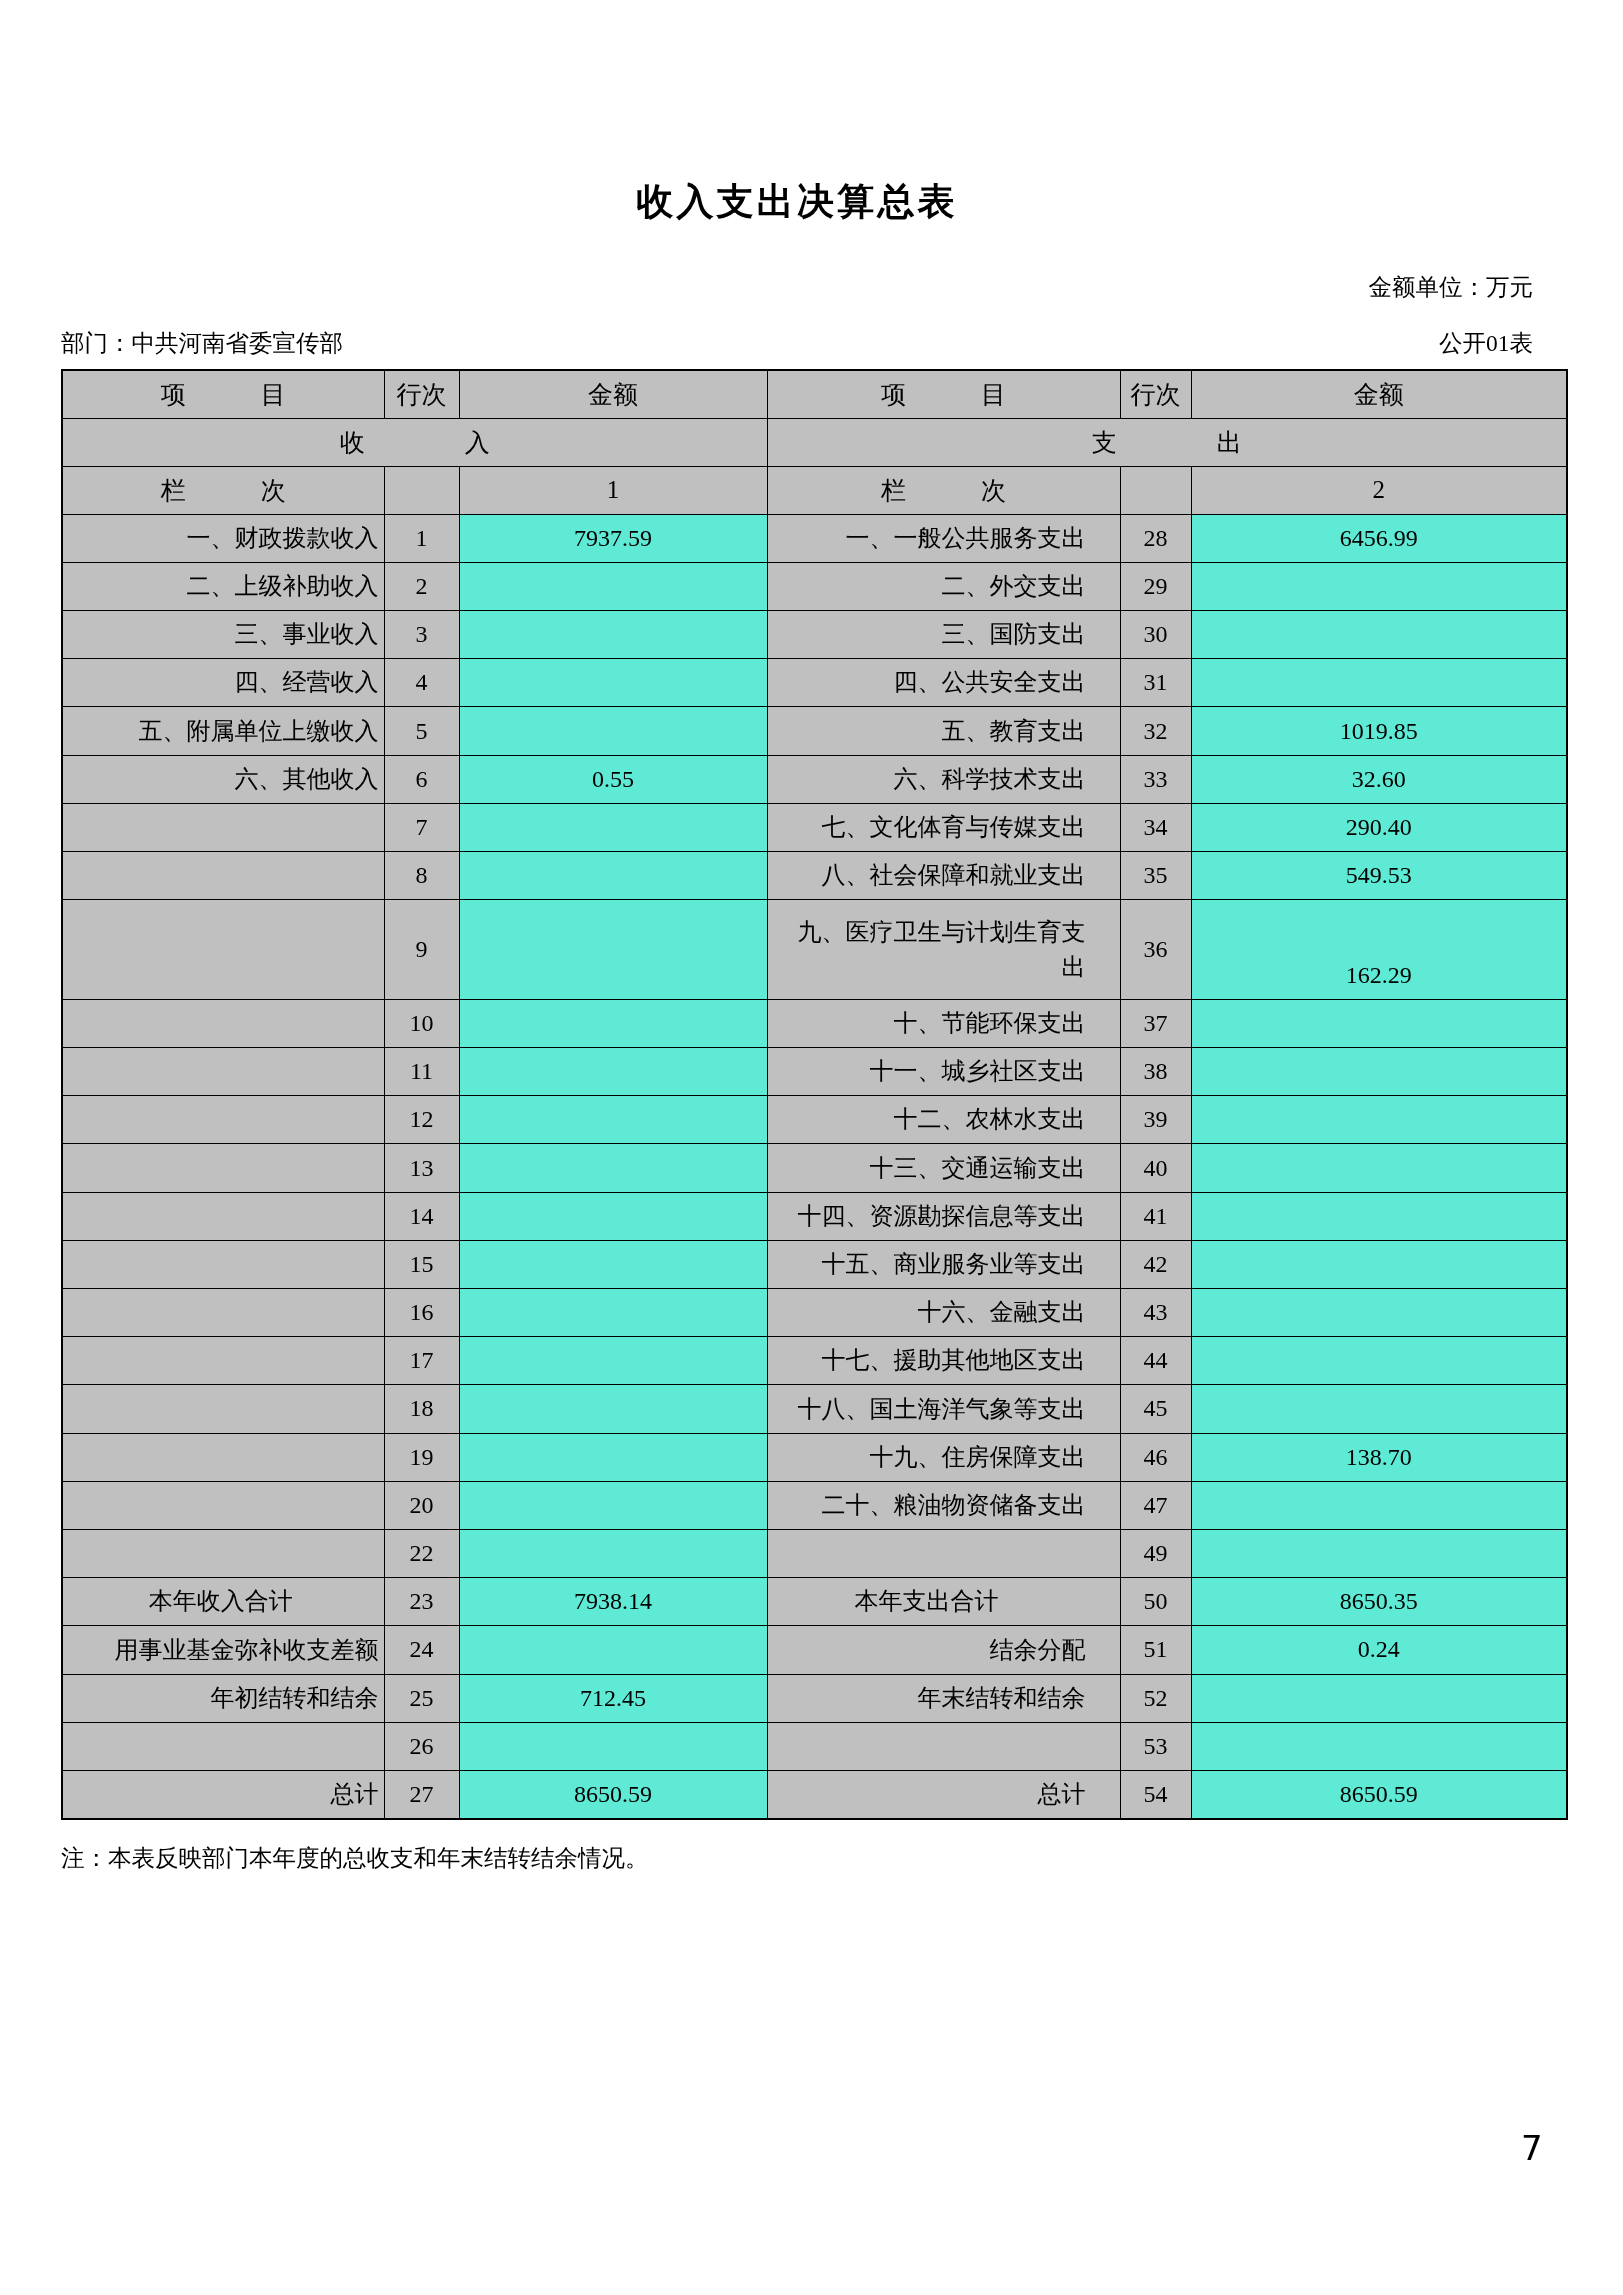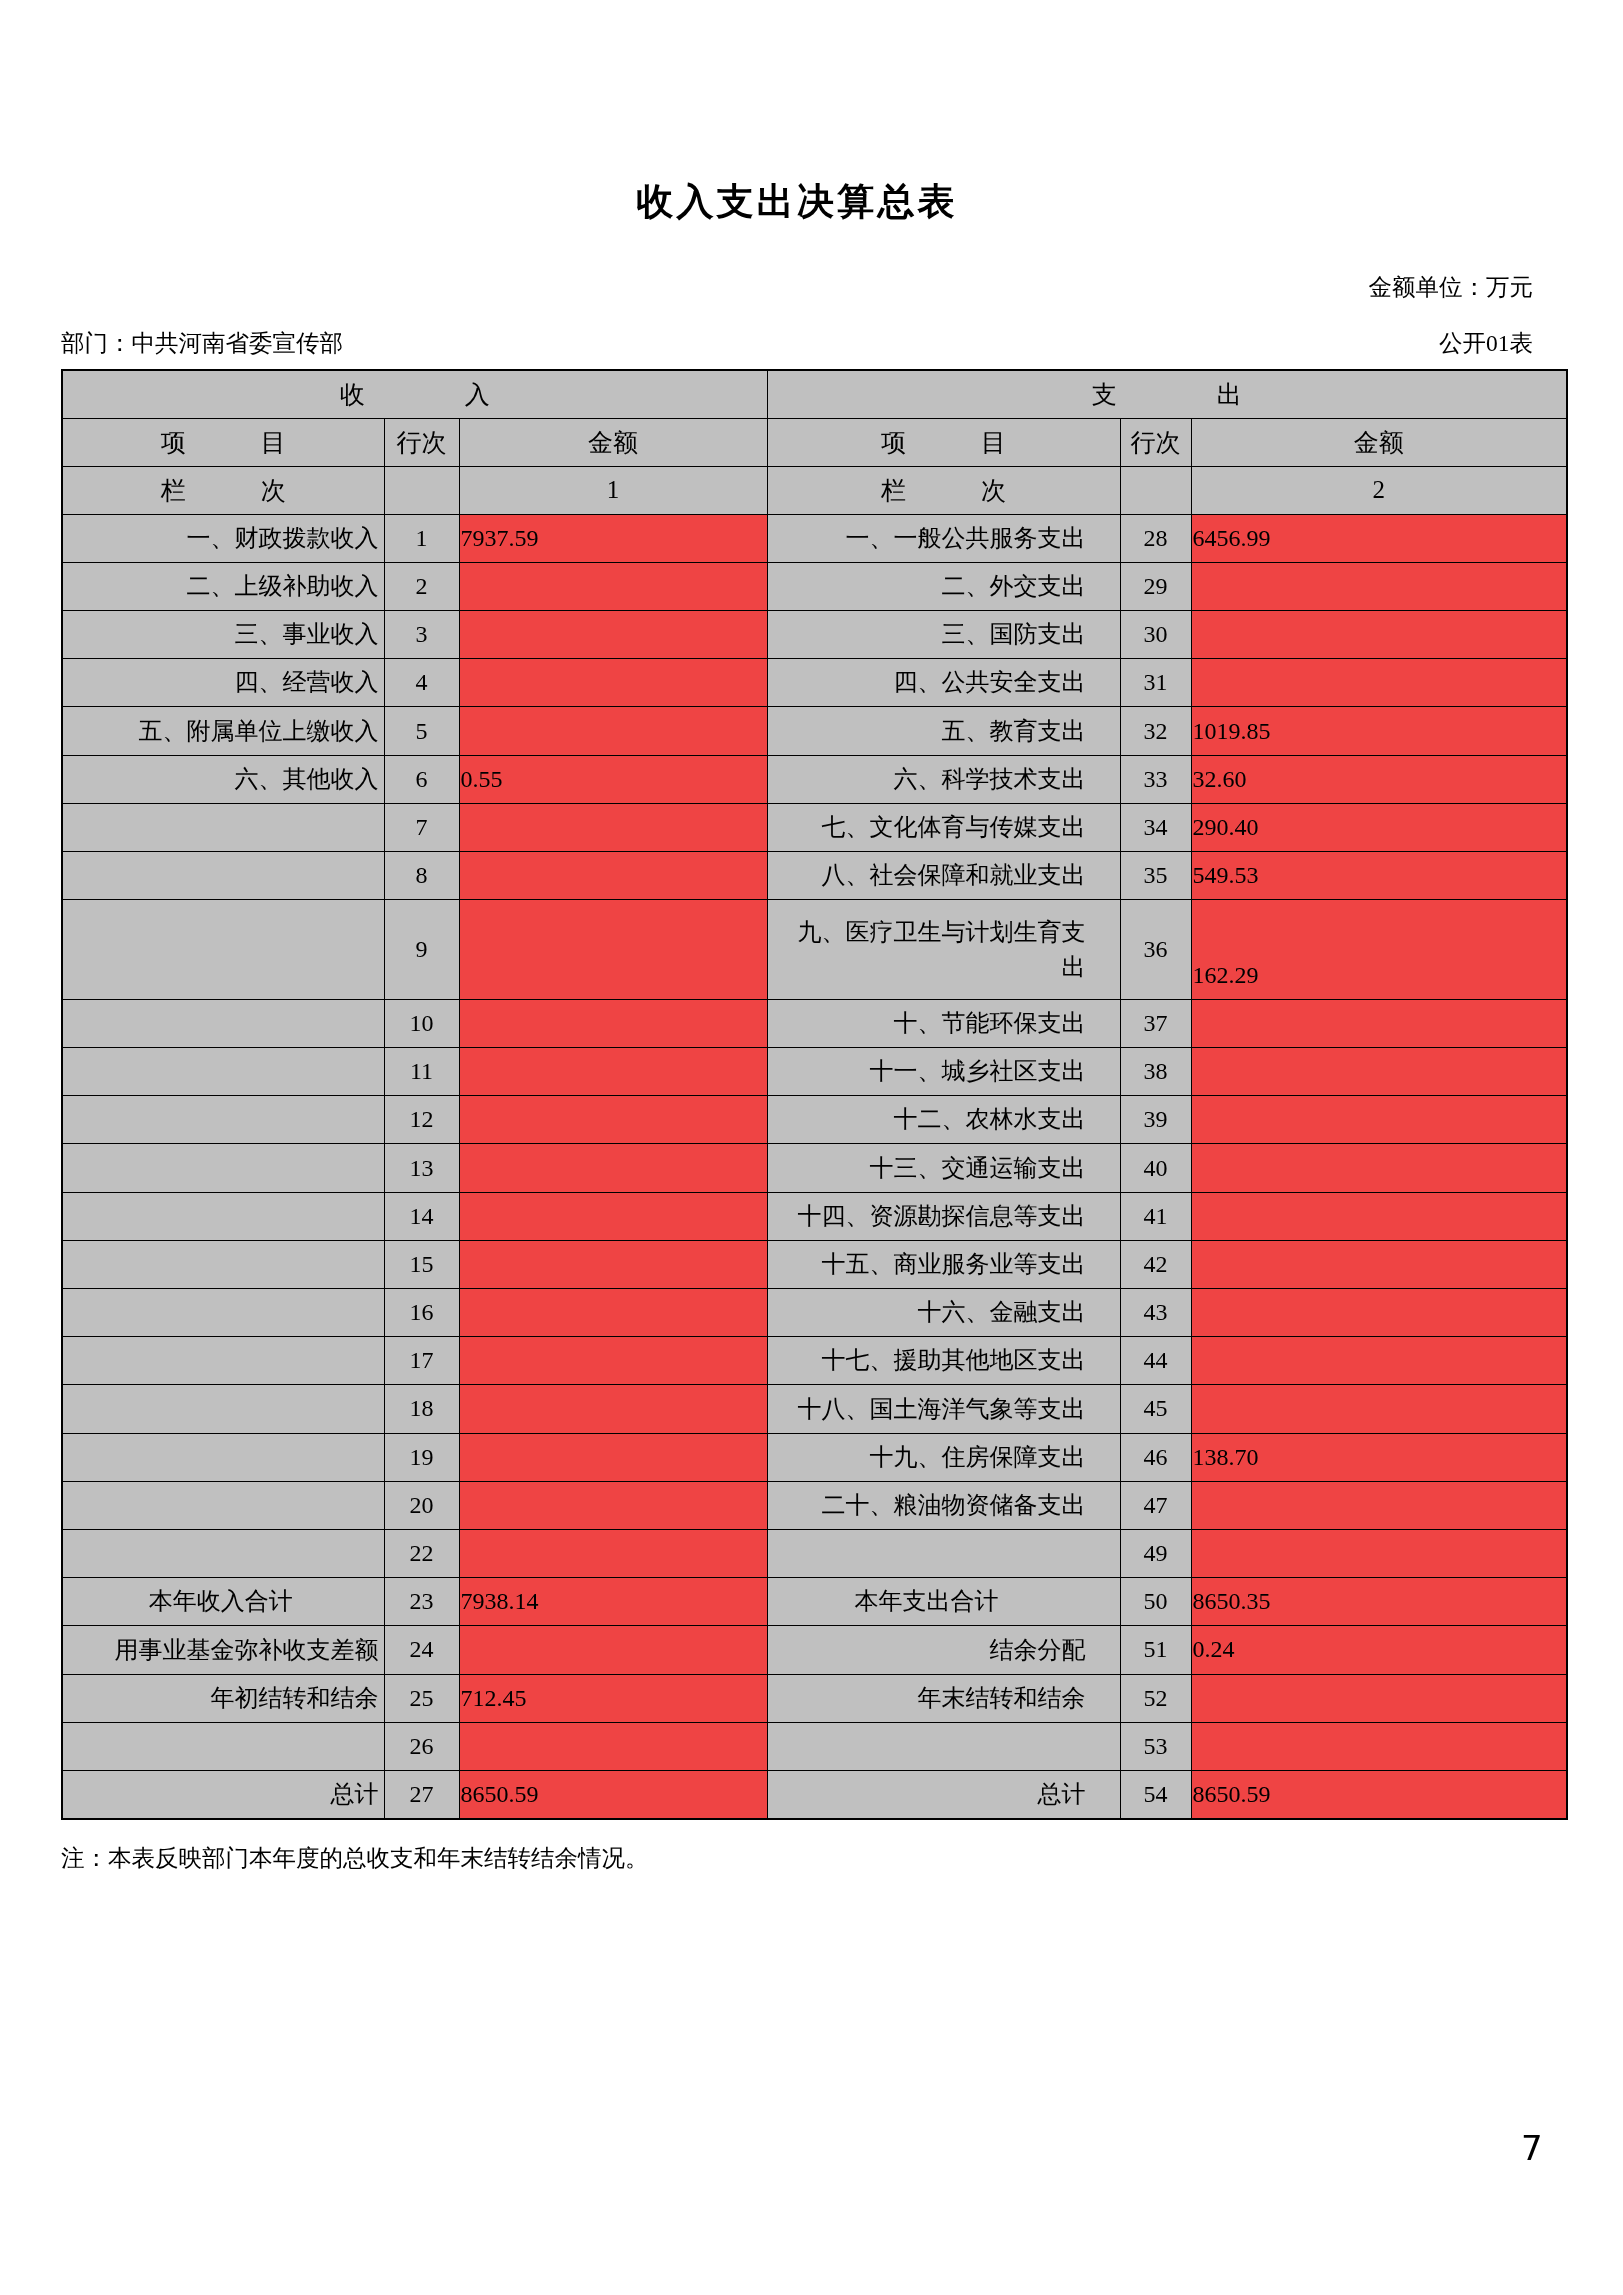--- a/index.html
+++ b/index.html
@@ -29,21 +29,21 @@
     font-weight:normal;
     overflow:hidden;
   }
   .g { background:#c0c0c0; }
   thead th { font-size:25px; text-align:center; height:45px; }
   tbody td { height:44px; font-size:24px; vertical-align:middle; }
   tr.tall td { height:88px; }
   td.item { text-align:right; padding:1.6px 4.9px 1.6px 6.5px; line-height:1.45; }
   td.exp-item { padding-right:34px; }
   td.line { text-align:center; }
-  td.amt { background:#ef4444; }
+  td.amt { text-align:center; background:#5eead4; }
   td.ctr { text-align:center; padding-left:0; }
   td.abot { vertical-align:bottom; padding-bottom:9.7px; }
   .note { margin-top:22px; font-size:23.5px; text-align:left; }
   .pagenum {
     position:absolute; left:1521px; top:2128px;
     font-family:"DejaVu Sans","Liberation Sans",sans-serif;
     font-size:34px;
   }
 </style>
 </head>
@@ -61,30 +61,30 @@
     <colgroup>
       <col style="width:322px">
         <col style="width:75px">
         <col style="width:308px">
       <col style="width:353px">
         <col style="width:71px">
         <col style="width:376px">
     </colgroup>
     <thead>
       <tr>
-        <th class="g" colspan="3">收　　　　入</th>
-        <th class="g" colspan="3">支　　　　出</th>
-      </tr>
-      <tr>
         <th class="g">项　　　目</th>
         <th class="g">行次</th>
         <th class="g">金额</th>
         <th class="g">项　　　目</th>
         <th class="g">行次</th>
         <th class="g">金额</th>
+      </tr>
+      <tr>
+        <th class="g" colspan="3">收　　　　入</th>
+        <th class="g" colspan="3">支　　　　出</th>
       </tr>
       <tr>
         <th class="g">栏　　　次</th>
         <th class="g"></th>
         <th class="g">1</th>
         <th class="g">栏　　　次</th>
         <th class="g"></th>
         <th class="g">2</th>
       </tr>
     </thead>

